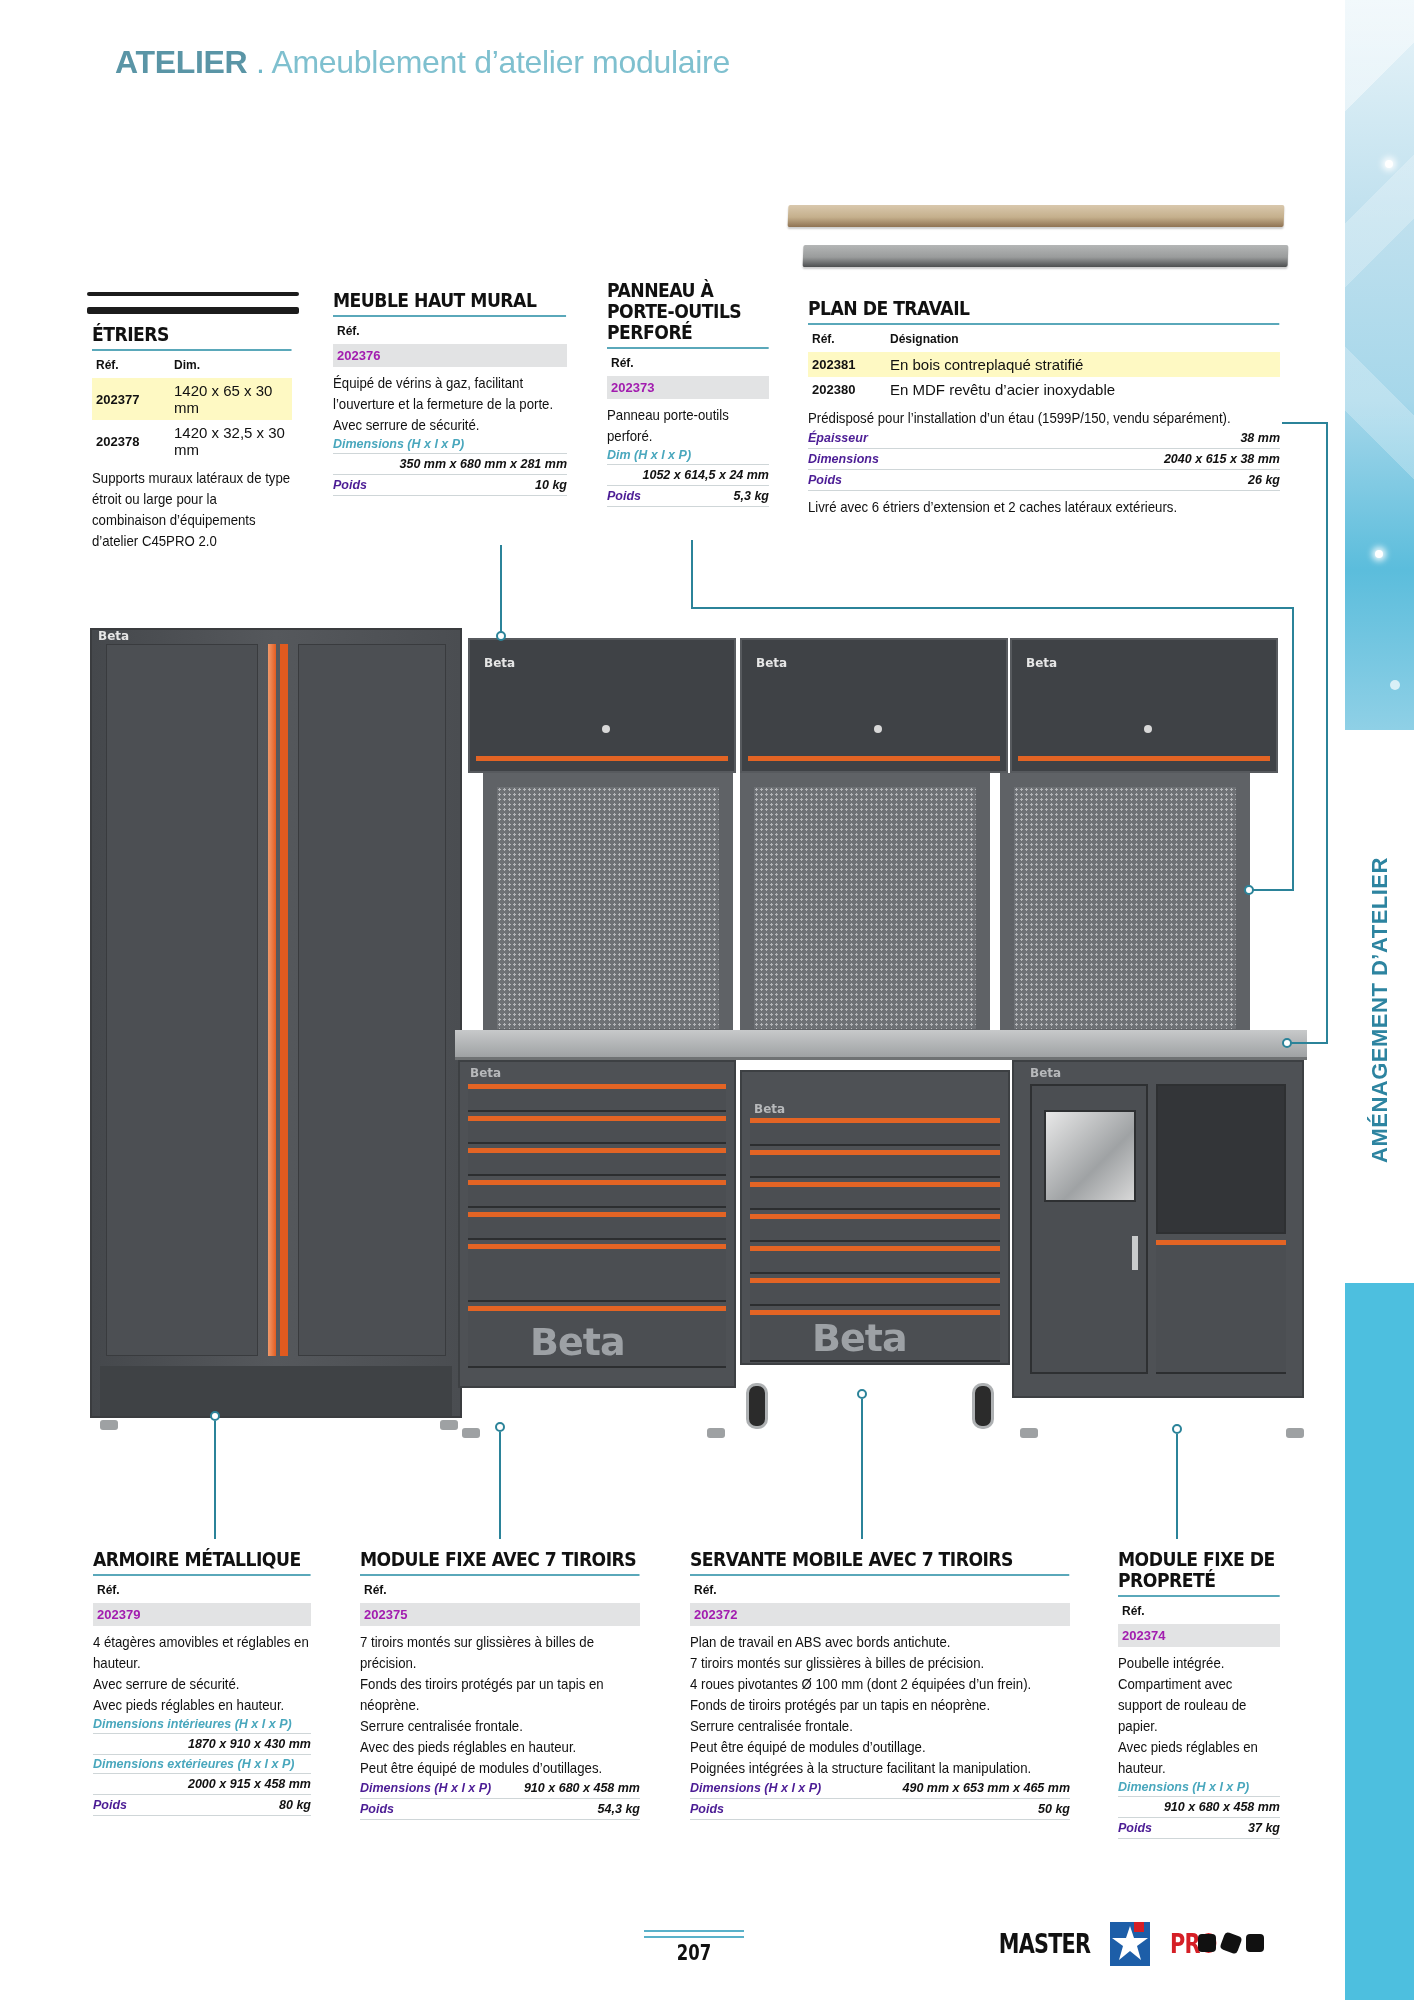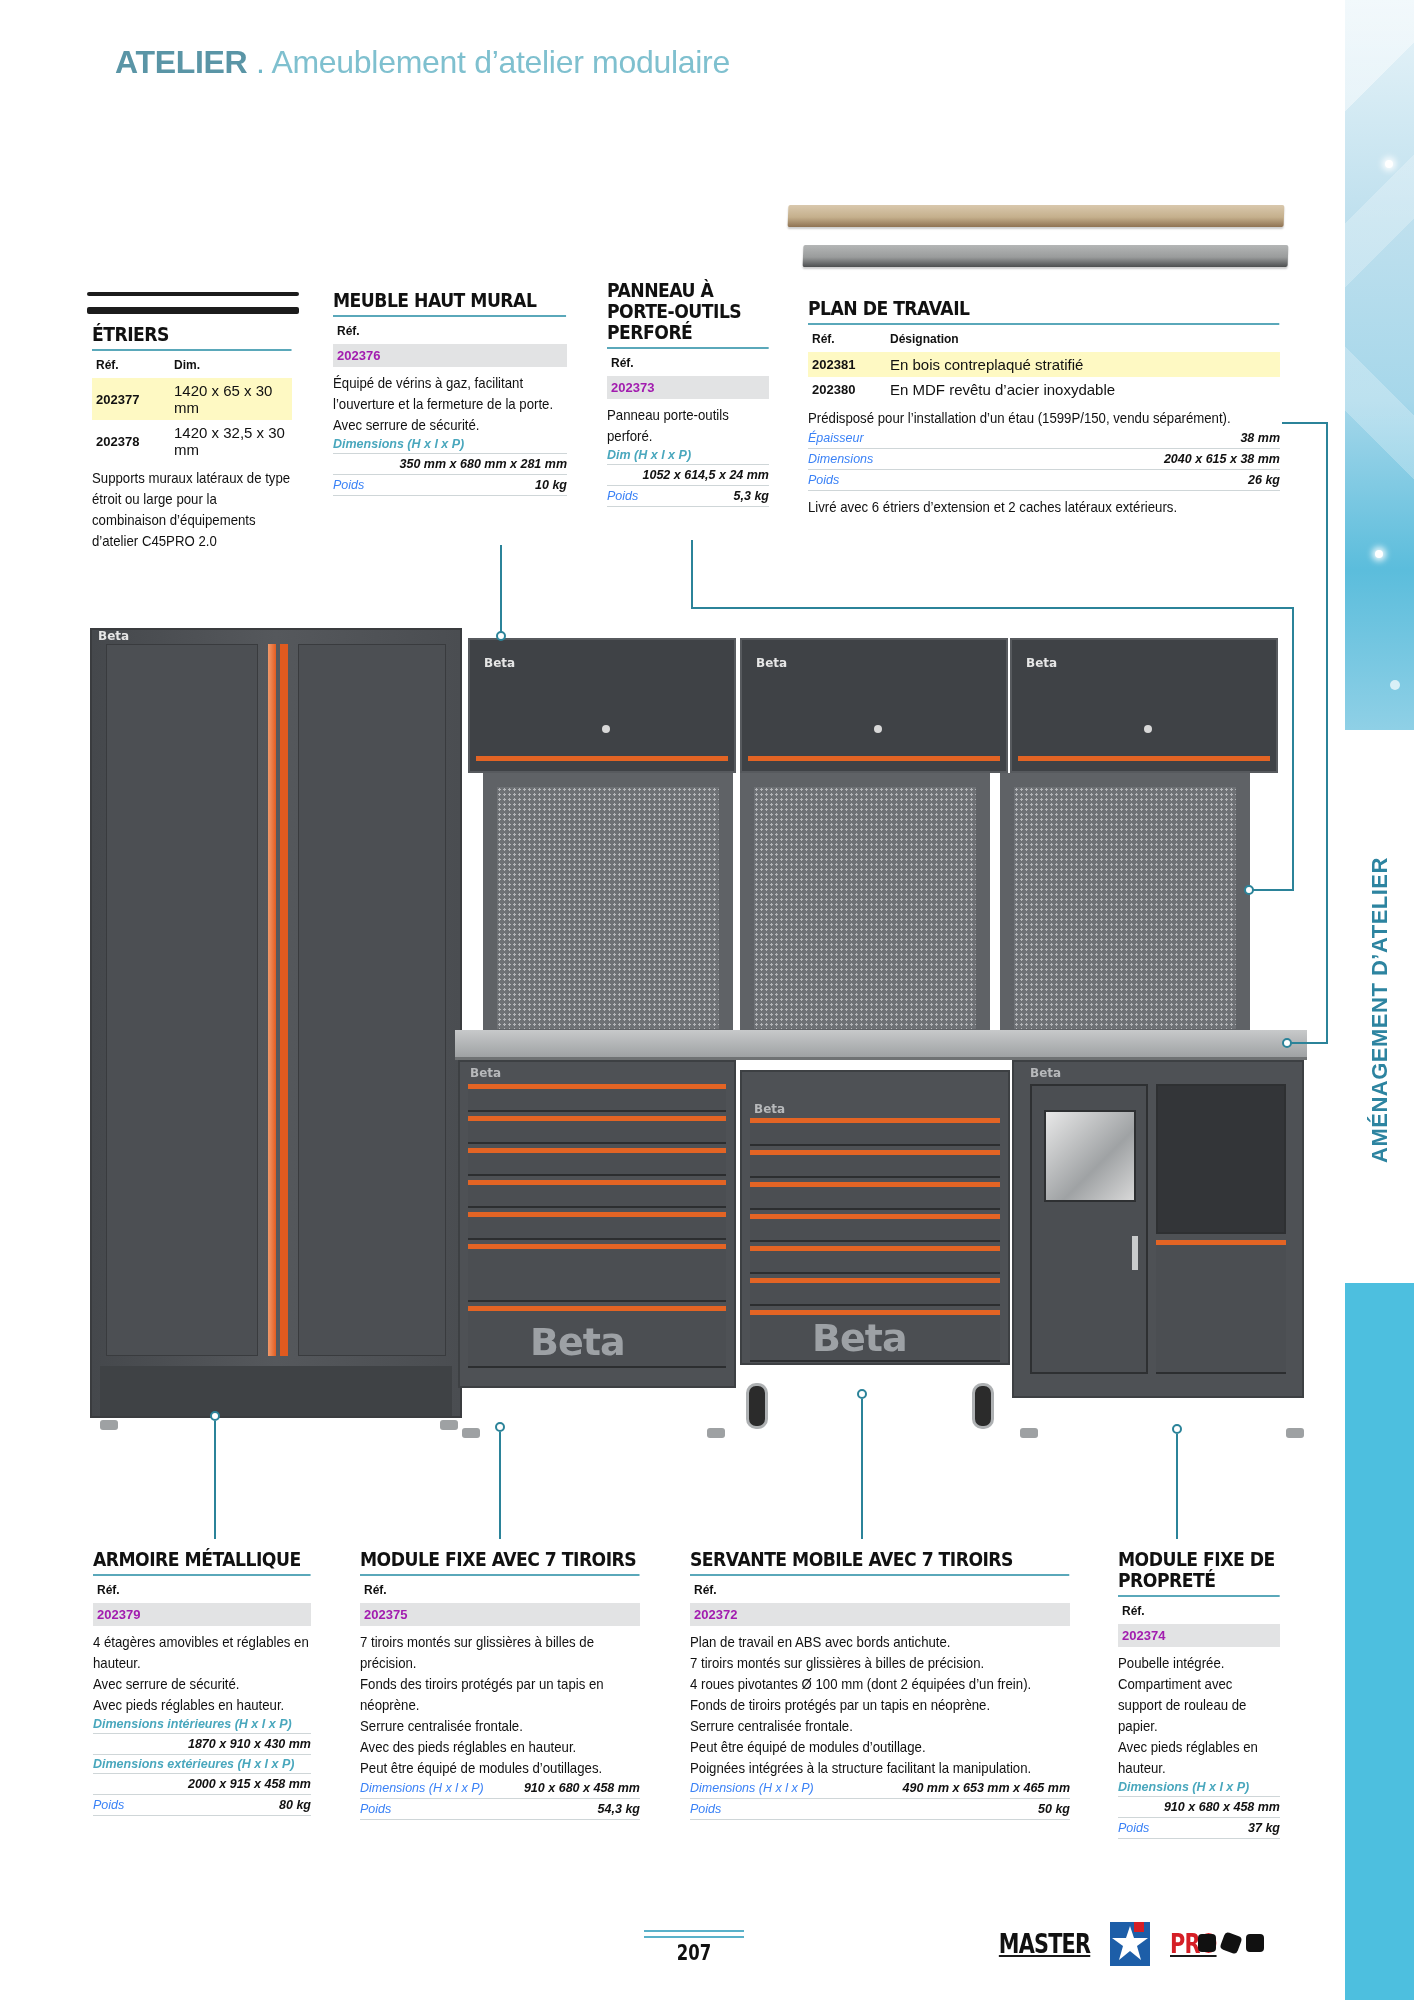--- a/index.html
+++ b/index.html
@@ -27,21 +27,21 @@
 
   
   .block { position: absolute; font-family: "Liberation Sans Narrow", "Liberation Sans", sans-serif; }
   .block h2 { font-family: "DejaVu Sans", sans-serif; font-weight: bold; font-size: 20px; line-height: 21px; letter-spacing: -0.6px; color: #111; text-transform: uppercase; padding-bottom: 4px; border-bottom: 2px solid #5aa8ba; transform: scaleX(0.86); transform-origin: left; width: 116%; }
   .block .ref-label { font-size: 12px; font-weight: bold; padding: 7px 4px 6px; color: #111; }
   .block .ref-val { background: #e2e3e4; font-size: 13px; font-weight: bold; padding: 4px 4px; color: #a21caf; }
   .block .desc { font-size: 15px; line-height: 21px; color: #111; padding-top: 5px; transform: scaleX(0.88); transform-origin: left; width: 113.6%; }
   .block .spec-label { color: #49a7bd; font-style: italic; font-weight: bold; font-size: 12.5px; line-height: 18px; border-bottom: 1px solid #cfd6d8; }
   .block .spec-val { font-style: italic; font-weight: bold; font-size: 12.5px; line-height: 20px; text-align: right; border-bottom: 1px solid #cfd6d8; color: #111; }
   .block .spec-row { display: flex; justify-content: space-between; font-size: 12.5px; line-height: 20px; border-bottom: 1px solid #cfd6d8; }
-  .block .spec-row .k { color: #3b82f6; font-style: italic; font-weight: normal; }
+  .block .spec-row .k { color: #4c1d95; font-style: italic; font-weight: bold; }
   .block .spec-row .v { font-style: italic; font-weight: bold; color: #111; }
 
   table.ref-table { width: 100%; border-collapse: collapse; font-size: 12px; }
   table.ref-table th { text-align: left; font-weight: bold; padding: 7px 4px 6px; color: #111; }
   table.ref-table th.c { text-align: left; }
   table.ref-table td { padding: 4px 4px; color: #111; }
   table.ref-table td:first-child { font-weight: bold; font-size: 13px; width: 78px; }
   table.ref-table td.c { text-align: left; font-size: 15px; }
   table.ref-table tr.shade td { background: #fef9c3; }
 
@@ -74,21 +74,21 @@
   .foot { position: absolute; width: 18px; height: 10px; background: #9ea1a3; border-radius: 3px; }
 
   
   .vline { position: absolute; width: 2px; background: #2b8399; }
   .hline { position: absolute; height: 2px; background: #2b8399; }
   .node { position: absolute; width: 10px; height: 10px; border-radius: 50%; border: 2px solid #2b8399; background: #ffffff; }
 
   
   .page-num-lines { position: absolute; left: 644px; top: 1930px; width: 100px; height: 8px; border-top: 2px solid #5ab1c9; border-bottom: 2px solid #5ab1c9; }
   .page-num { position: absolute; left: 644px; top: 1940px; width: 100px; text-align: center; font-size: 22px; font-weight: bold; color: #111; font-family: "DejaVu Sans", sans-serif; transform: scaleX(0.75); }
-  .brand { position: absolute; left: 976px; top: 1922px; display: flex; align-items: center; gap: 20px; text-decoration: underline; }
+  .brand { position: absolute; left: 976px; top: 1922px; display: flex; align-items: center; gap: 20px; }
   .brand .master { font-family: "DejaVu Sans", sans-serif; font-weight: bold; font-size: 26px; color: #111; letter-spacing: -1px; transform: scaleX(0.8); transform-origin: right; }
   .brand .star { width: 40px; height: 44px; background: #1d5ea8; position: relative; }
   .brand .star svg { position: absolute; left: 0; top: 0; }
   .brand .pro { font-family: "DejaVu Sans", sans-serif; font-weight: bold; font-size: 26px; color: #d51f26; letter-spacing: -1px; transform: scaleX(0.8); transform-origin: left; }
   .brand-squares { position: absolute; left: 1198px; top: 1934px; display: flex; gap: 6px; }
   .brand-squares span { width: 18px; height: 18px; background: #111; border-radius: 4px; display: inline-block; }
   .brand-squares span:nth-child(2) { transform: rotate(20deg); }
 </style>
 </head>
 <body>

